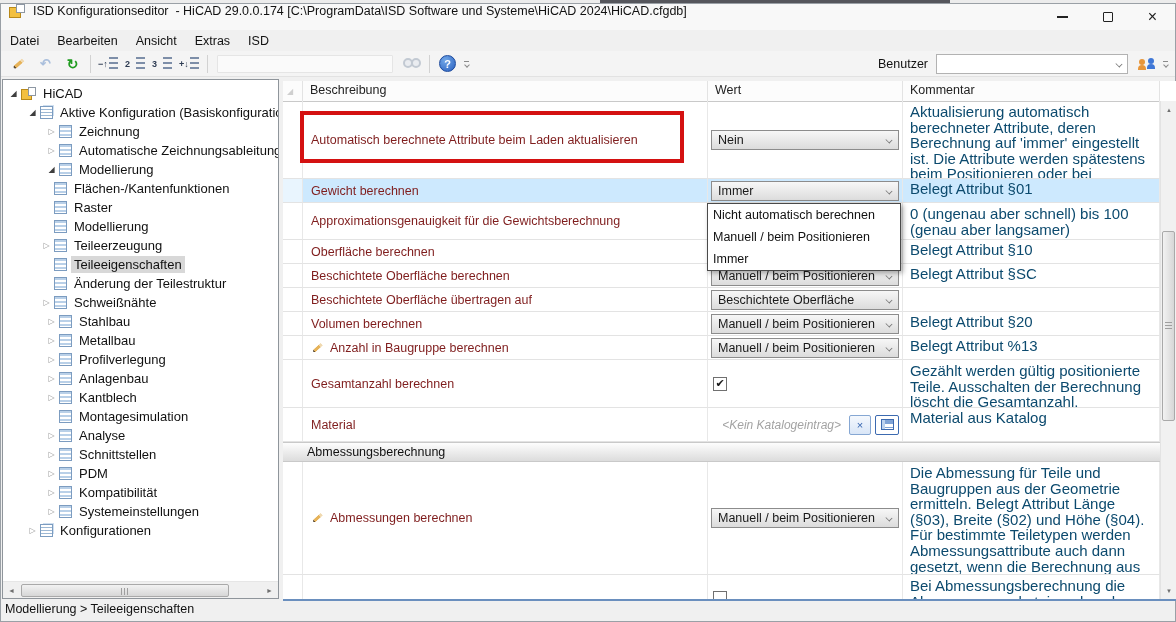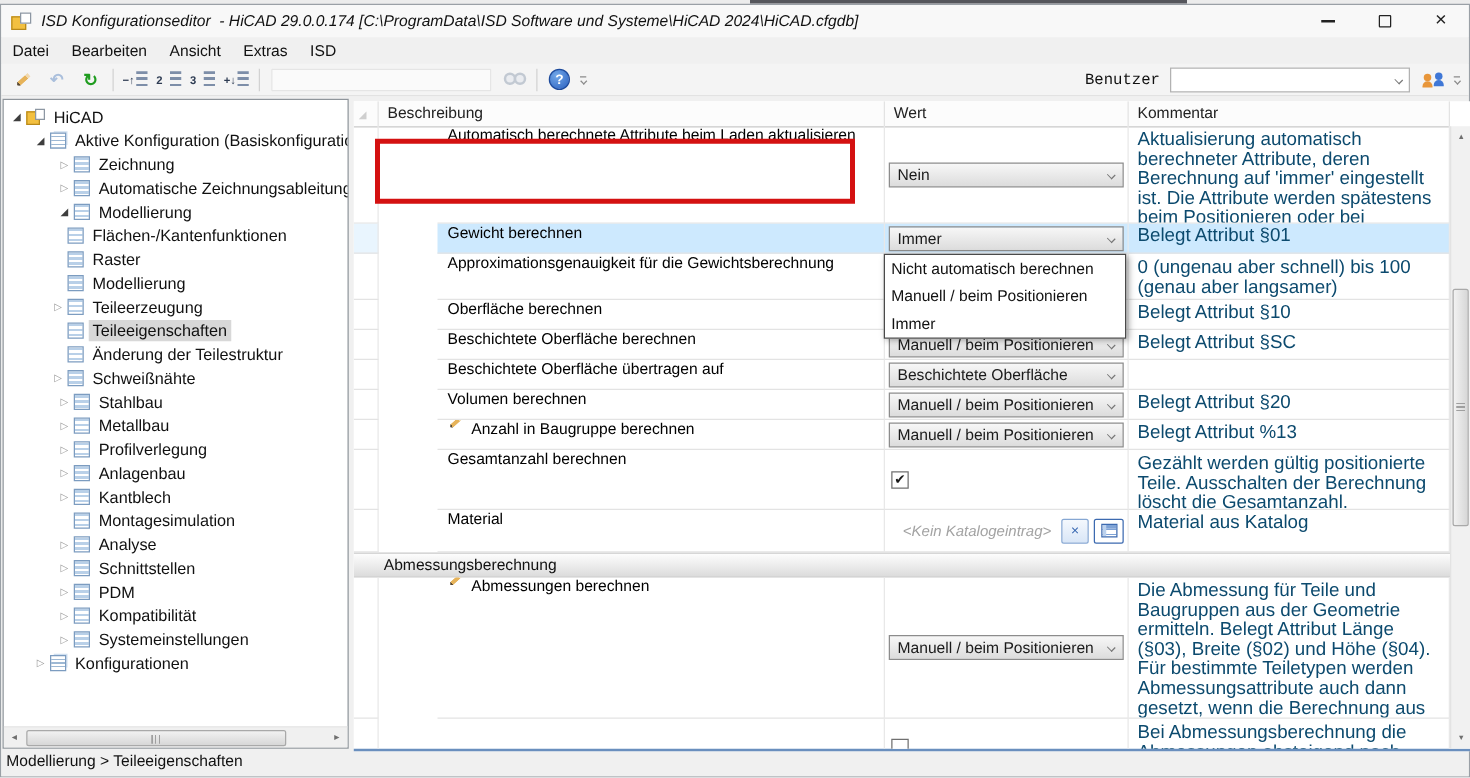--- a/index.html
+++ b/index.html
@@ -6,21 +6,21 @@
   html,body { width:1176px; height:622px; }
   body { font-family:"Liberation Sans",sans-serif; background:#e9e9e9; position:relative; overflow:hidden; color:#111; }
 
   .deskstrip { position:absolute; top:0; left:0; width:1176px; height:3px;
     background:linear-gradient(90deg,#ececec 0 600px,#55565c 600px 950px,#ececec 950px); }
 
   .window { position:absolute; top:3px; left:0; width:1176px; height:619px;
     background:#f0f0f0; border:1px solid #9aa0a6; display:flex; flex-direction:column; }
 
   
-  .titlebar { height:26px; background:#f8f8f8; display:flex; align-items:center; padding-left:8px; flex:0 0 auto;font-style:italic; }
+  .titlebar { height:26px; background:#f8f8f8; display:flex; align-items:flex-start; padding-left:8px; flex:0 0 auto; }
   .appicon { position:relative; width:16px; height:14px; flex:0 0 auto; }
   .appicon .cube { position:absolute; left:0; bottom:0; width:12px; height:11px; background:#f3c040; border:1px solid #b8891a; }
   .appicon .page { position:absolute; right:0; top:0; width:9px; height:9px; background:#fff; border:1px solid #8d97a3; }
   .titletext { font-size:12.5px; margin-left:8px; flex:1; white-space:pre; overflow:hidden; }
   .winbtns { display:flex; height:100%; }
   .winbtn { width:45px; height:100%; display:flex; align-items:center; justify-content:center; }
   .minico { width:11px; height:2px; background:#222; }
   .maxico { width:10px; height:10px; border:1.5px solid #222; border-radius:1px; }
   .closeico { font-size:16px; color:#222; line-height:16px; }
 
@@ -45,21 +45,21 @@
   .bino { position:relative; width:18px; height:11px; opacity:.55; }
   .bino i { position:absolute; top:0; width:10px; height:10px; border:2px solid #9aa7b8; border-radius:50%; background:#e2e7ee; }
   .bino i.l { left:0; } .bino i.r { right:0; }
   .helpico { width:17px; height:17px; border-radius:50%; border:1px solid #1c4a9c; color:#fff; font-weight:bold; font-size:11px;
     display:flex; align-items:center; justify-content:center;
     background:radial-gradient(circle at 35% 30%,#72a8e8,#2a60c0); }
   .ovfl { width:9px; height:20px; display:flex; flex-direction:column; align-items:center; justify-content:center; gap:1px; }
   .ovfl .bar { width:5px; height:1px; background:#8a8a8a; }
   .ovfl .chev { width:4px; height:4px; border-right:1px solid #8a8a8a; border-bottom:1px solid #8a8a8a; transform:rotate(45deg); }
   .spacer { flex:1; }
-  .benlabel { font-size:12.5px; margin-right:6px;font-family:Liberation Mono, monospace; }
+  .benlabel { font-size:12.5px; margin-right:6px; }
   .bencombo { width:192px; height:20px; background:#fff; border:1px solid #b2b2b2; display:flex; align-items:center; justify-content:flex-end; padding-right:5px; }
   .chev { width:6px; height:6px; border-right:1.4px solid #777; border-bottom:1.4px solid #777; transform:rotate(45deg) scale(.9,.75); }
   .users { position:relative; width:20px; height:16px; margin:0 3px 0 6px; }
   .users .p { position:absolute; width:8px; height:5px; border-radius:4px 4px 0 0; }
   .users .p::before { content:""; position:absolute; width:6px; height:6px; border-radius:50%; top:-6px; left:1px; background:inherit; }
   .users .back  { right:1px; top:8px; background:#3f77d6; }
   .users .front { left:2px;  top:9px; background:#e8963a; }
 
   
   .main { flex:1; position:relative; background:#f0f0f0; }
@@ -91,21 +91,21 @@
 
   
   .rightpanel { position:absolute; top:4px; left:282px; width:894px; height:520px; background:#fff; border-bottom:2px solid #6a8fbe; overflow:hidden; }
   .tablegrid { position:absolute; top:0; left:0; width:877px; }
   .trow, .thead { display:grid; grid-template-columns:20px 405px 195px 257px; }
   .thead { height:20px; background:#fcfcfc; }
   .thead .hc { border-bottom:1px solid #c9c9c9; border-right:1px solid #e3e3e3; font-size:12.5px; color:#222; line-height:19px; padding-left:7px; }
   .thead .hc.ind { padding-left:4px; }
   .corner { font-size:8px; color:#cfcfcf; line-height:19px; }
   .cell { border-bottom:1px solid #e3e3e3; border-right:1px solid #e8e8e8; position:relative; overflow:hidden; }
-  .cell.desc { font-size:12.5px; display:flex; align-items:flex-start; padding-left:8px; gap:6px; color:#000000;margin-left:47px; }
+  .cell.desc { font-size:12.5px; display:flex; align-items:center; padding-left:8px; gap:6px; color:#7f1d1d; }
   .cell.wert { display:flex; align-items:center; }
   .cell.comm { font-size:15px; line-height:15.6px; padding:2px 7px; color:#0c4a6e; }
   .cell.comm.vpad { padding-top:3px; }
   .trow.sel .cell { background:#cde9fe; }
   .trow.sel .cell.ind { background:#e9f5fe; }
   .rowpencil { transform:rotate(-42deg) scale(.9); flex:0 0 auto; }
 
   .dd { flex:1; margin:0 3px; height:20px; border:1px solid #8c8c8c; background:linear-gradient(#f7f7f7,#dcdcdc);
     display:flex; align-items:center; justify-content:space-between; padding:0 6px; font-size:12.5px; color:#1a1a1a; }
   .ddlist { position:absolute; left:424px; top:122px; width:194px; background:#fff; border:1px solid #4a4a4a;

